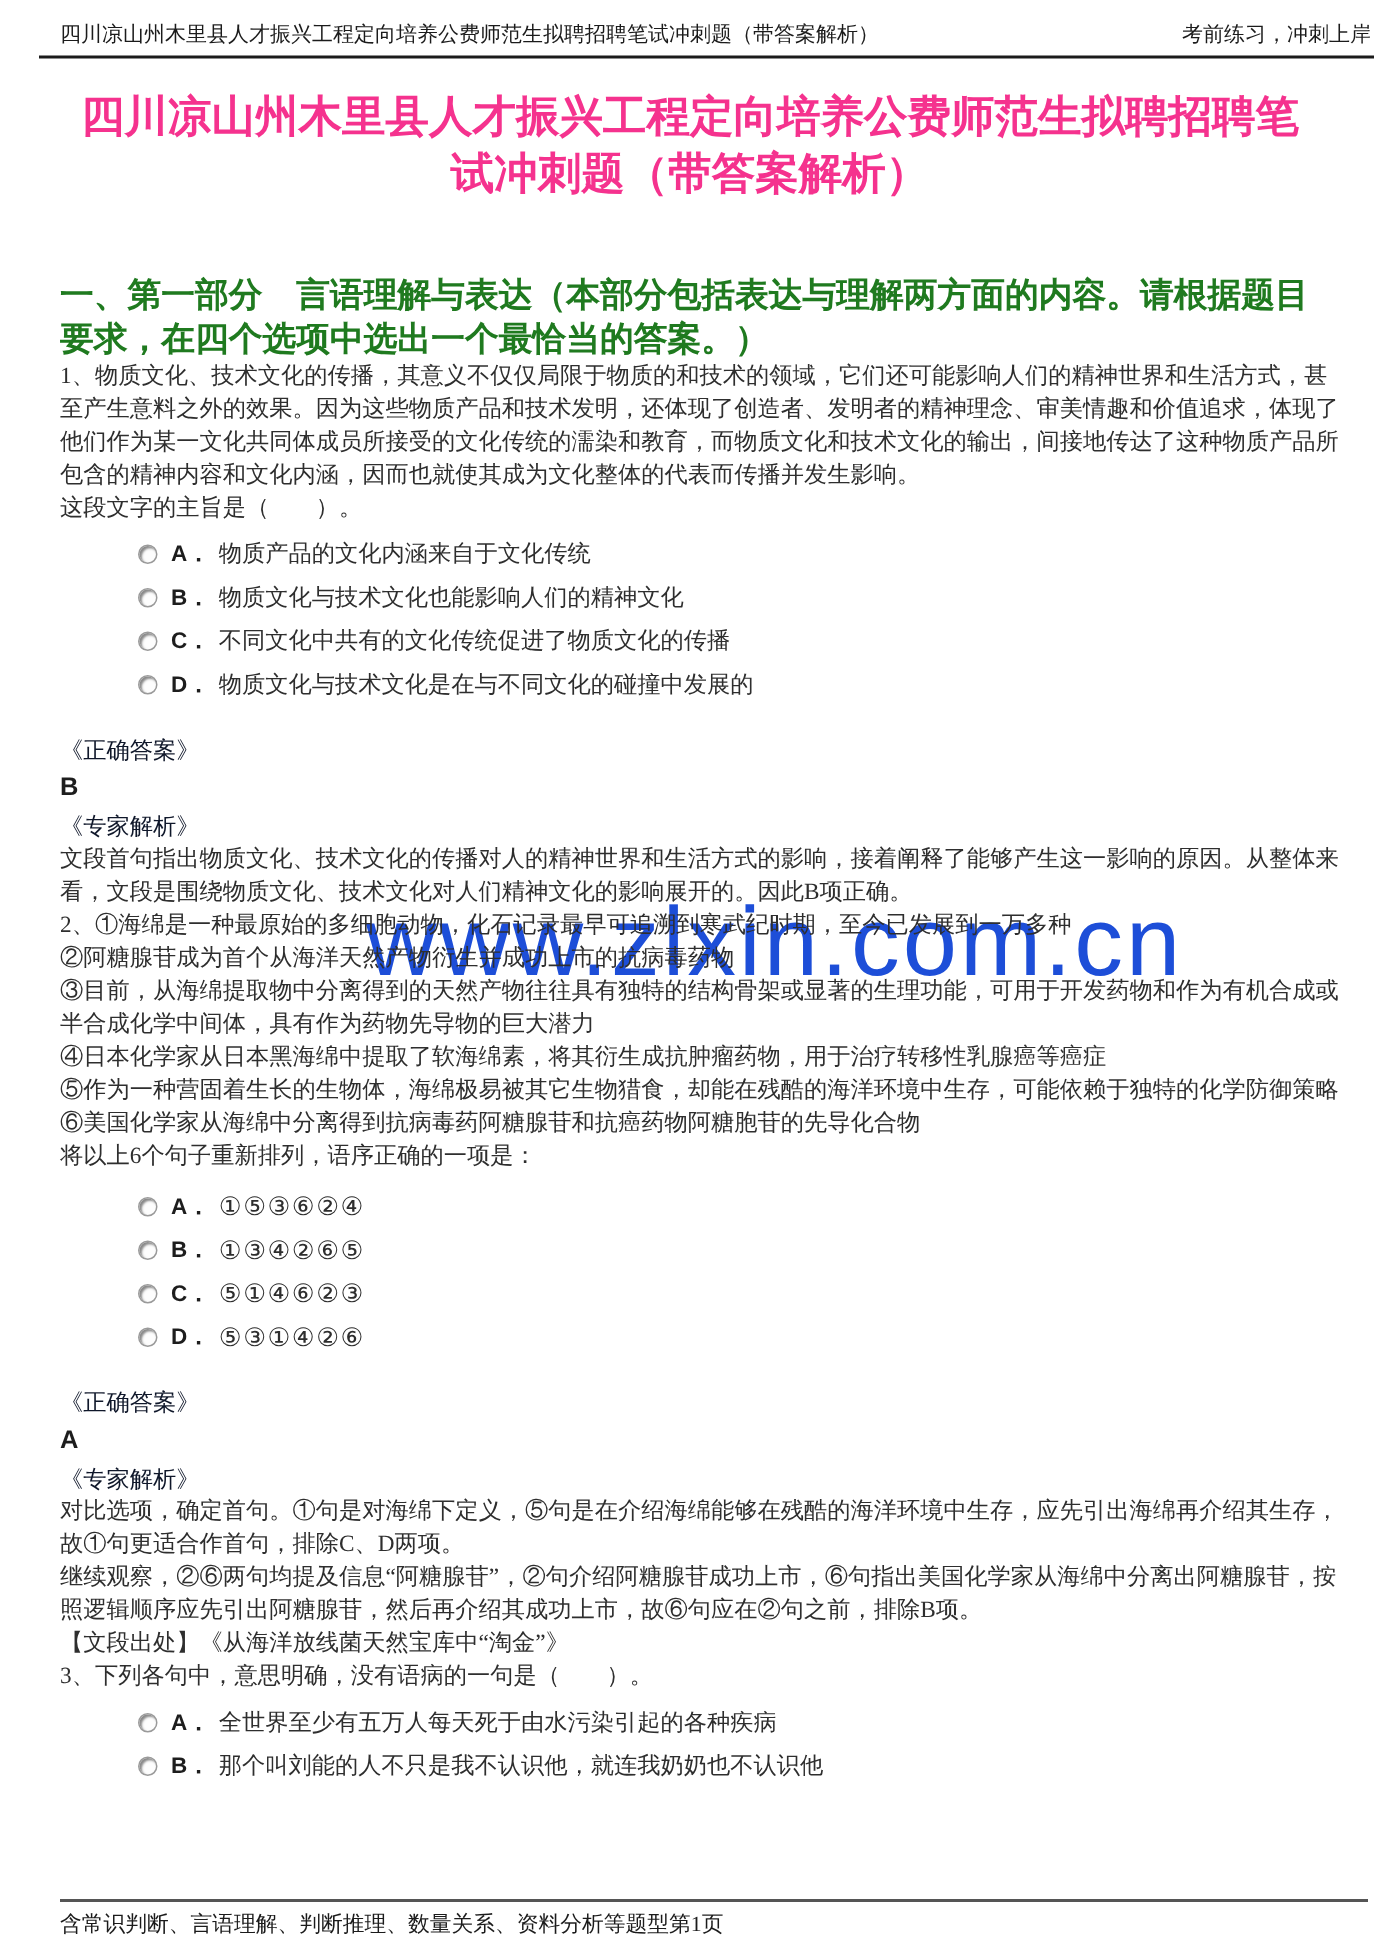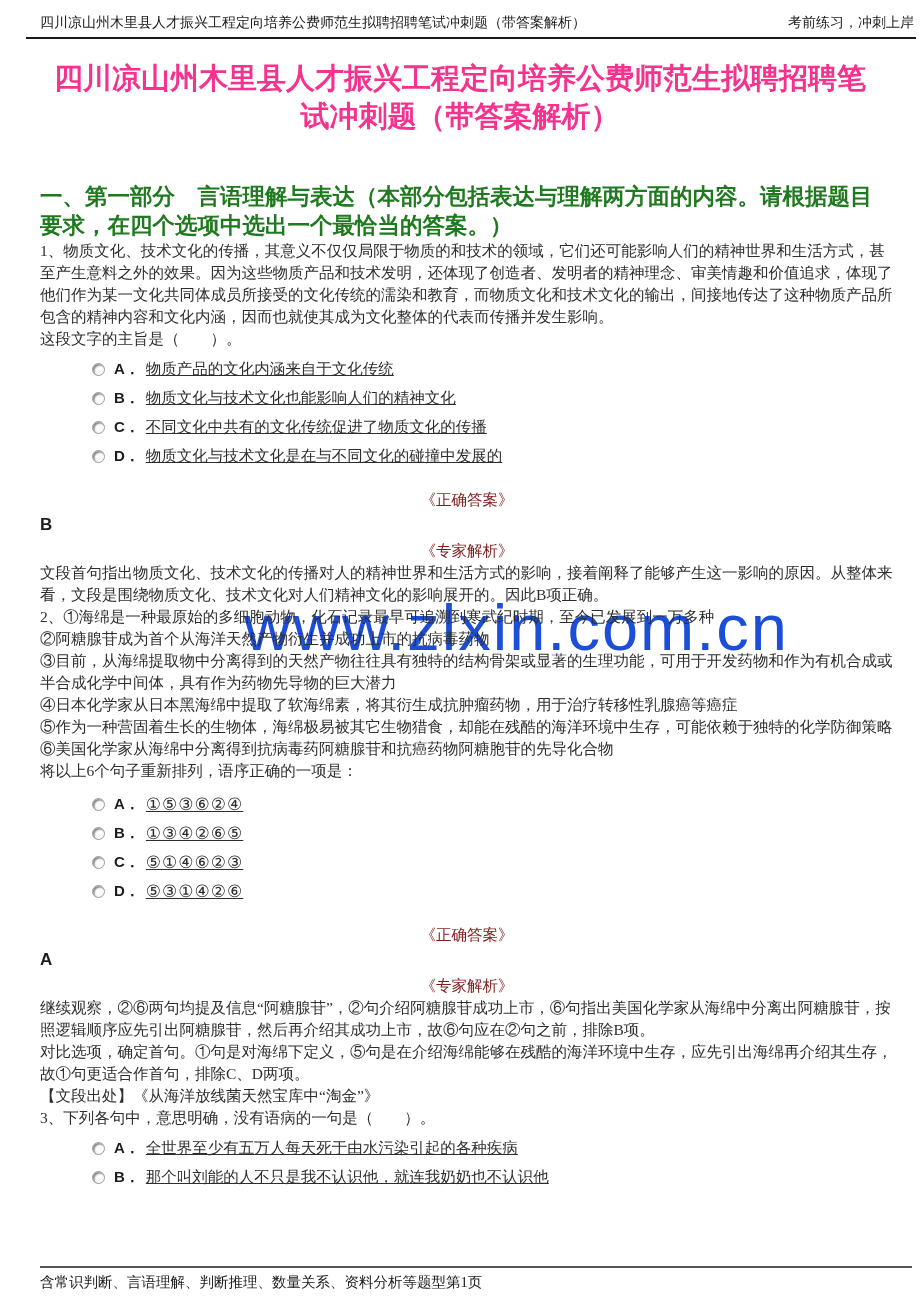--- a/index.html
+++ b/index.html
@@ -36,23 +36,23 @@
   .option{display:flex;align-items:center;margin-top:9px;height:20px;}
   .radio{
     width:11px;height:11px;border-radius:50%;background:#fdfdfd;
     border:1px solid #9a9a9a;box-shadow:inset 1.5px 1.5px 1.5px rgba(40,40,40,.55);
     margin-right:9px;flex:0 0 auto;cursor:pointer;
   }
   .opt-label{
     font-family:"Liberation Sans","DejaVu Sans",sans-serif;
     font-weight:bold;font-size:15px;margin-right:6px;color:#1d1d1d;
   }
-  .opt-text{font-size:15.5px;color:#2e2e2e;text-decoration:underline;}
+  .opt-text{font-size:15.5px;color:#2e2e2e;}
   .opt-text.circled{font-size:17px;letter-spacing:1px;}
-  .ans-label{font-size:15.5px;margin-top:6px;color:#7f1d1d;text-align:center;}
+  .ans-label{font-size:15.5px;margin-top:6px;color:#0f172a;}
   .ans-label.first{margin-top:24px;}
   .ans-value{
     font-family:"Liberation Sans","DejaVu Sans",sans-serif;
     font-size:17px;font-weight:bold;color:#1d1d1d;margin-top:4px;
   }
   .analysis{margin-top:4px;}
   .q2-line{margin-top:17px;}
   .gap-top{margin-top:26px;}
   .footer{
     position:absolute;left:40px;right:8px;top:1266px;z-index:1;
@@ -140,22 +140,22 @@
         <div class="option">
           <span class="radio"></span>
           <span class="opt-label">D．</span>
           <span class="opt-text circled">⑤③①④②⑥</span>
         </div>
       </div>
 
       <div class="ans-label first">《正确答案》</div>
       <div class="ans-value">A</div>
       <div class="ans-label">《专家解析》</div>
+      <p class="body-text gap-top">对比选项，确定首句。①句是对海绵下定义，⑤句是在介绍海绵能够在残酷的海洋环境中生存，应先引出海绵再介绍其生存，故①句更适合作首句，排除C、D两项。</p>
       <p class="body-text gap-top">继续观察，②⑥两句均提及信息“阿糖腺苷”，②句介绍阿糖腺苷成功上市，⑥句指出美国化学家从海绵中分离出阿糖腺苷，按照逻辑顺序应先引出阿糖腺苷，然后再介绍其成功上市，故⑥句应在②句之前，排除B项。</p>
-      <p class="body-text gap-top">对比选项，确定首句。①句是对海绵下定义，⑤句是在介绍海绵能够在残酷的海洋环境中生存，应先引出海绵再介绍其生存，故①句更适合作首句，排除C、D两项。</p>
       <p class="body-text gap-top">【文段出处】《从海洋放线菌天然宝库中“淘金”》</p>
     </div>
 
     <div>
       <p class="body-text gap-top">3、下列各句中，意思明确，没有语病的一句是（　　）。</p>
       <div class="options">
         <div class="option">
           <span class="radio"></span>
           <span class="opt-label">A．</span>
           <span class="opt-text">全世界至少有五万人每天死于由水污染引起的各种疾病</span>

